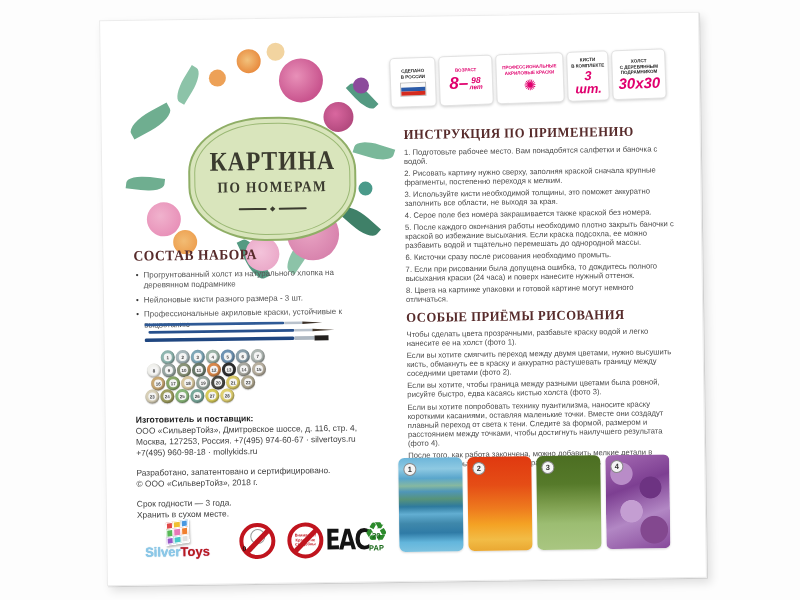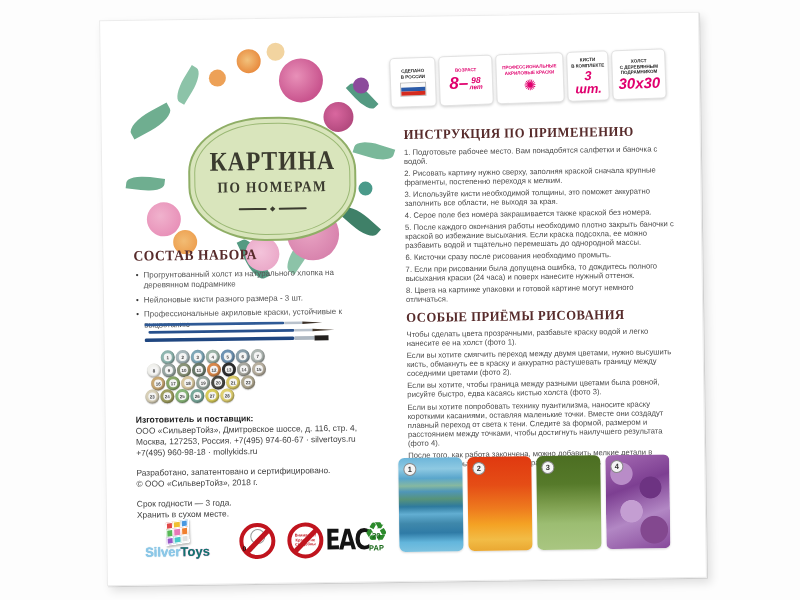--- a/index.html
+++ b/index.html
@@ -83,21 +83,21 @@
   .logo { position:absolute; left:4px; top:8px; width:76px; text-align:center; }
   .cube {
     width:24px; height:24px; margin:0 auto 1px auto;
     display:grid; grid-template-columns:repeat(3,1fr); grid-template-rows:repeat(3,1fr);
     transform:rotate(-8deg) skewX(-6deg); border:1px solid #fff;
     box-shadow:1px 2px 2px rgba(0,0,0,.25);
   }
   .cube span { border:0.5px solid #fff; }
   .logo-text { font-size:13px; font-weight:800; letter-spacing:0; line-height:1; }
   .logo-text .silver { color:#8cc8e8; text-shadow:0 0 1px #5aa8d0; }
-  .logo-text .toys { color:#0f766e; text-shadow:0 0 1px #b85aa8; }
+  .logo-text .toys { color:#b91c1c; text-shadow:0 0 1px #b85aa8; }
   .ban-icon {
     position:absolute; width:36px; height:36px; border-radius:50%;
     border:4px solid #c0141e; background:#fff; top:12px;
   }
   .ban-icon::after {
     content:""; position:absolute; left:-3px; top:12px; width:34px; height:4.5px;
     background:#c0141e; transform:rotate(-45deg);
   }
   .ban-03 { left:104px; }
   .ban-03 .face {

